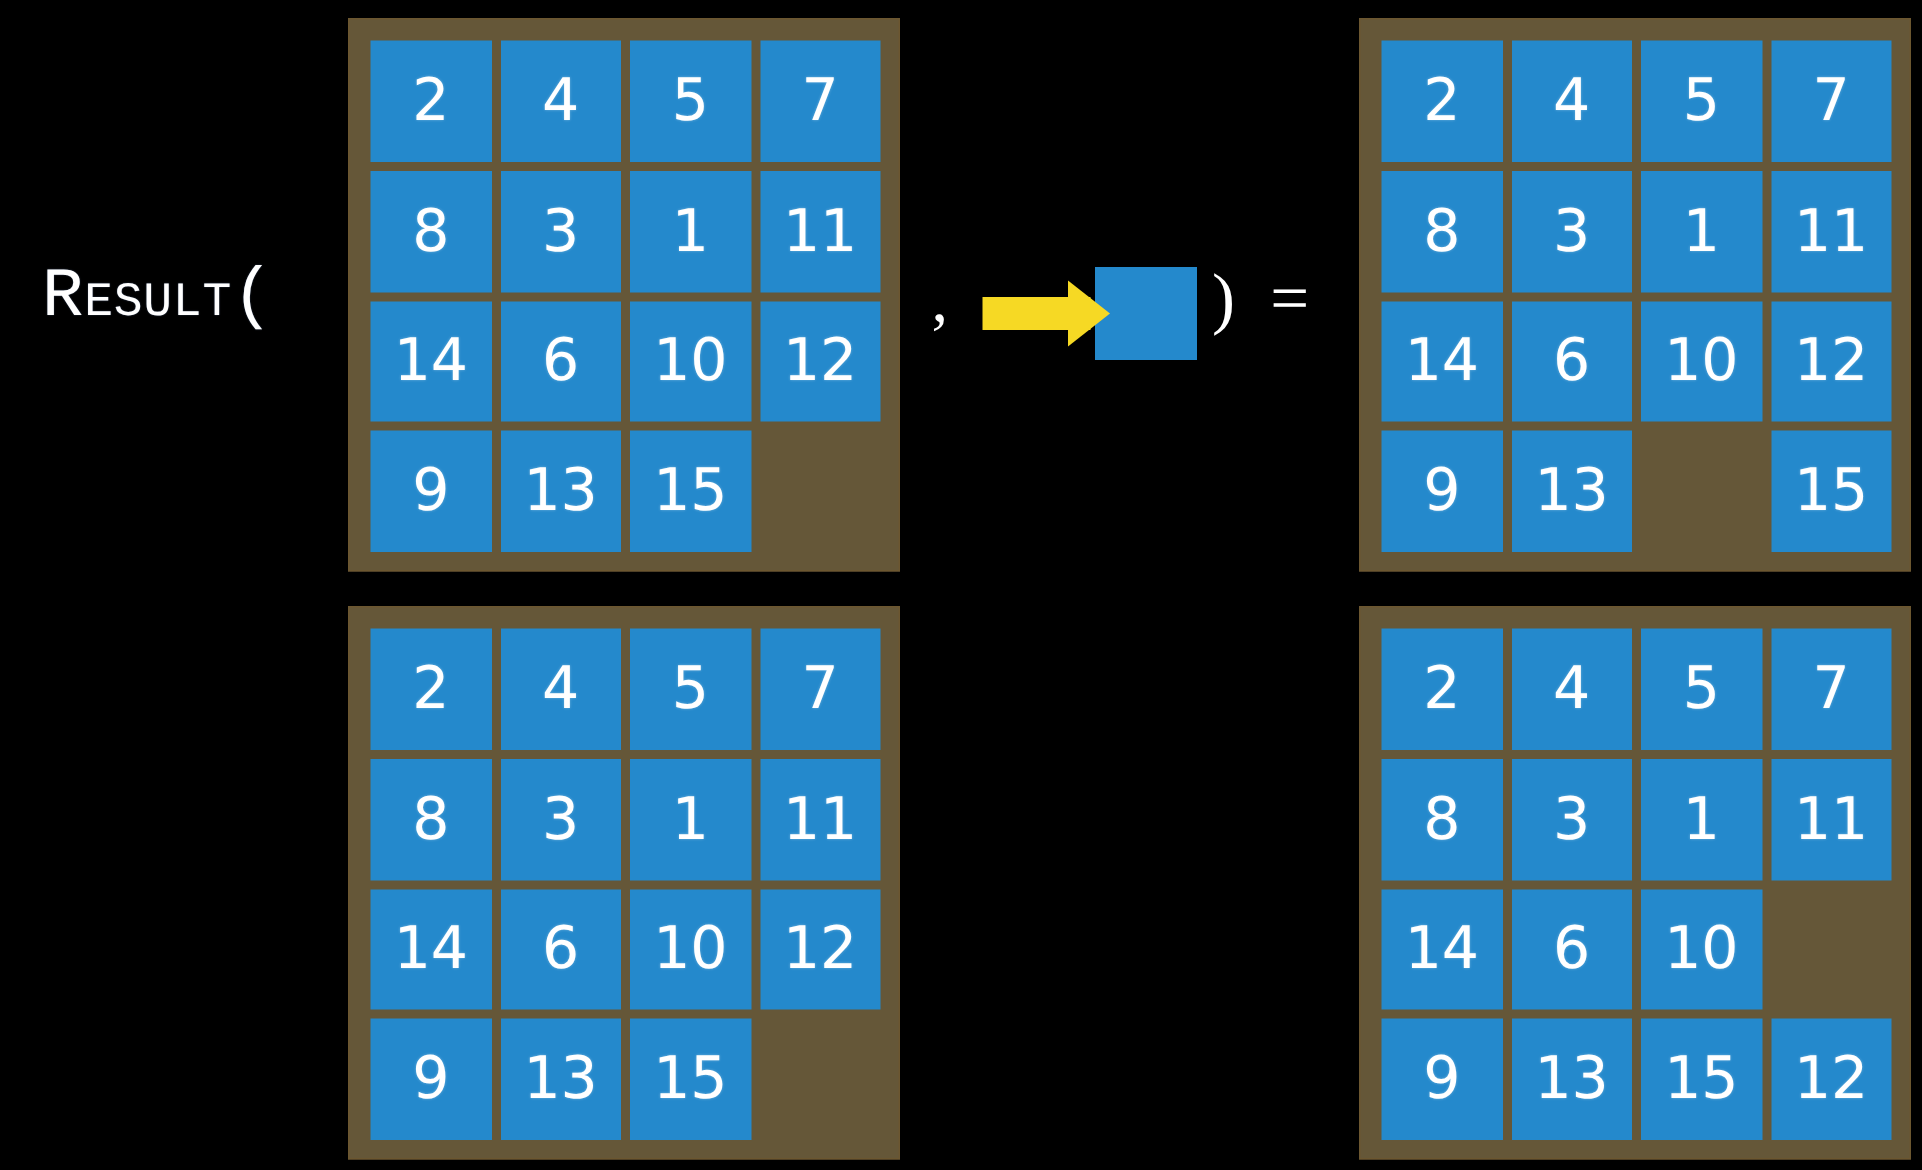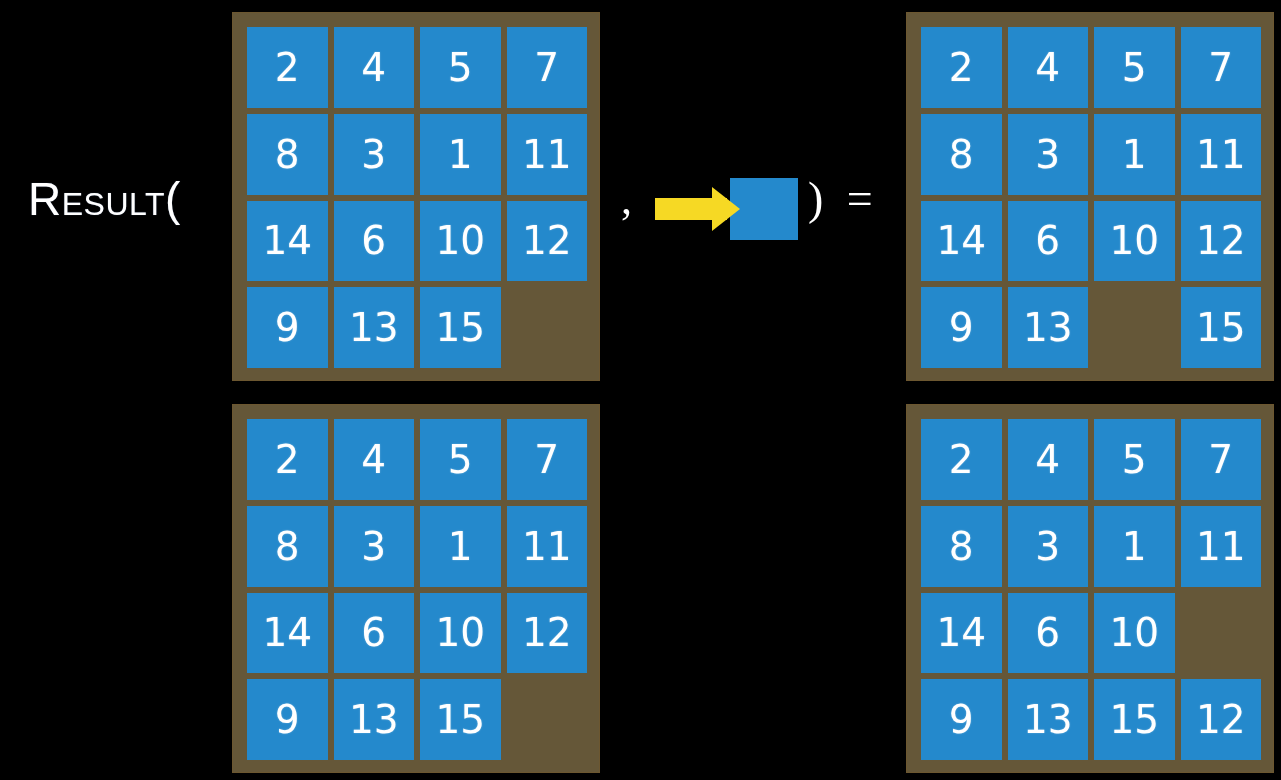--- a/index.html
+++ b/index.html
@@ -27,21 +27,21 @@
     width: 1281px;
     height: 390px;
   }
   .eq-row.row-1 { top: 0; }
   .eq-row.row-2 { top: 390px; }
 
   
   .result-label {
     position: absolute;
     left: 28px;
-    font-family: Liberation Sans, sans-serif;
+    font-family: Liberation Mono, monospace;
     font-size: 46px;
     font-variant: small-caps;
     letter-spacing: 0.5px;
     color: #ffffff;
     white-space: nowrap;
     text-shadow: 0 0 1px rgba(120,150,200,0.55);
   }
   .eq-row.row-1 .result-label { top: 172px; }
 
   

